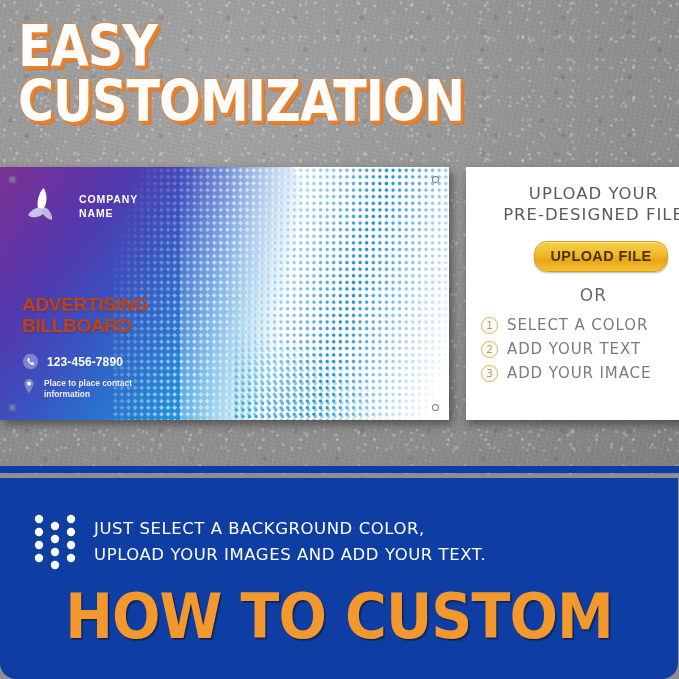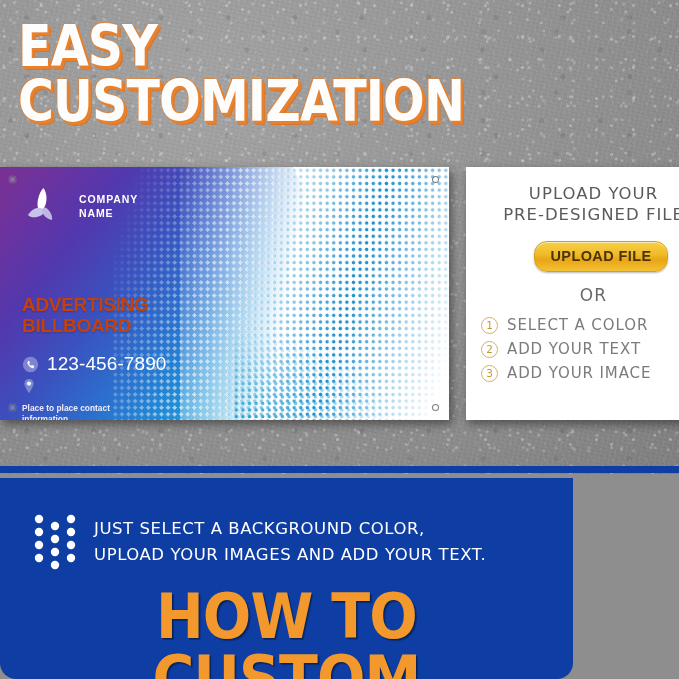--- a/index.html
+++ b/index.html
@@ -137,26 +137,26 @@
   }
   .bb-title {
     position: absolute; left: 22px; top: 128px;
     color: #c2410c; font-weight: bold; font-size: 19px;
     letter-spacing: -.3px; line-height: 1.08;
     text-shadow: 0 1px 2px rgba(0,0,0,.18);
   }
   .bb-phone {
     position: absolute; left: 22px; top: 186px;
     display: flex; align-items: center; gap: 8px;
-    color: #fff; font-weight: normal; font-size: 19px; letter-spacing: .1px;
+    color: #fff; font-weight: bold; font-size: 12px; letter-spacing: .1px;
   }
   .bb-addr {
     position: absolute; left: 22px; top: 211px;
     display: flex; align-items: flex-start; gap: 8px;
-    color: #f2eaf6; font-weight: bold; font-size: 8.4px; line-height: 1.28; flex-direction: column;
+    color: #f2eaf6; font-weight: bold; font-size: 8.4px; line-height: 1.28;
   }
   .ic { flex: 0 0 auto; opacity: .95; }
 
   
   .panel {
     position: absolute; left: 466px; top: 167px;
     width: 255px; height: 253px; z-index: 5;
     background: #ffffff;
     box-shadow: 2px 4px 9px rgba(0,0,0,.42);
     padding: 16px 8px 0 8px;
@@ -191,21 +191,21 @@
     color: #7b7b7b; font-size: 15px; letter-spacing: .9px;
     font-family: "DejaVu Sans", sans-serif;
   }
 
   
   .strip-thin {
     position: absolute; left: 0; top: 466px; width: 679px; height: 7px;
     background: #0e3ea3; z-index: 7;
   }
   .bluepanel {
-    position: absolute; left: 0; top: 478px; width: 573px; height: 201px;
+    position: absolute; left: 0; top: 478px; width: 678px; height: 201px;
     background: #0e3ea3; z-index: 7;
     border-radius: 0 0 16px 16px;
   }
   .tagrow {
     position: absolute; left: 34px; top: 36px;
     display: flex; align-items: center; gap: 18px;
   }
   .dotgrid { width: 42px; height: 56px; flex: 0 0 42px; }
   .tagline {
     color: #ffffff; font-size: 16.5px; line-height: 1.58; letter-spacing: .55px;

